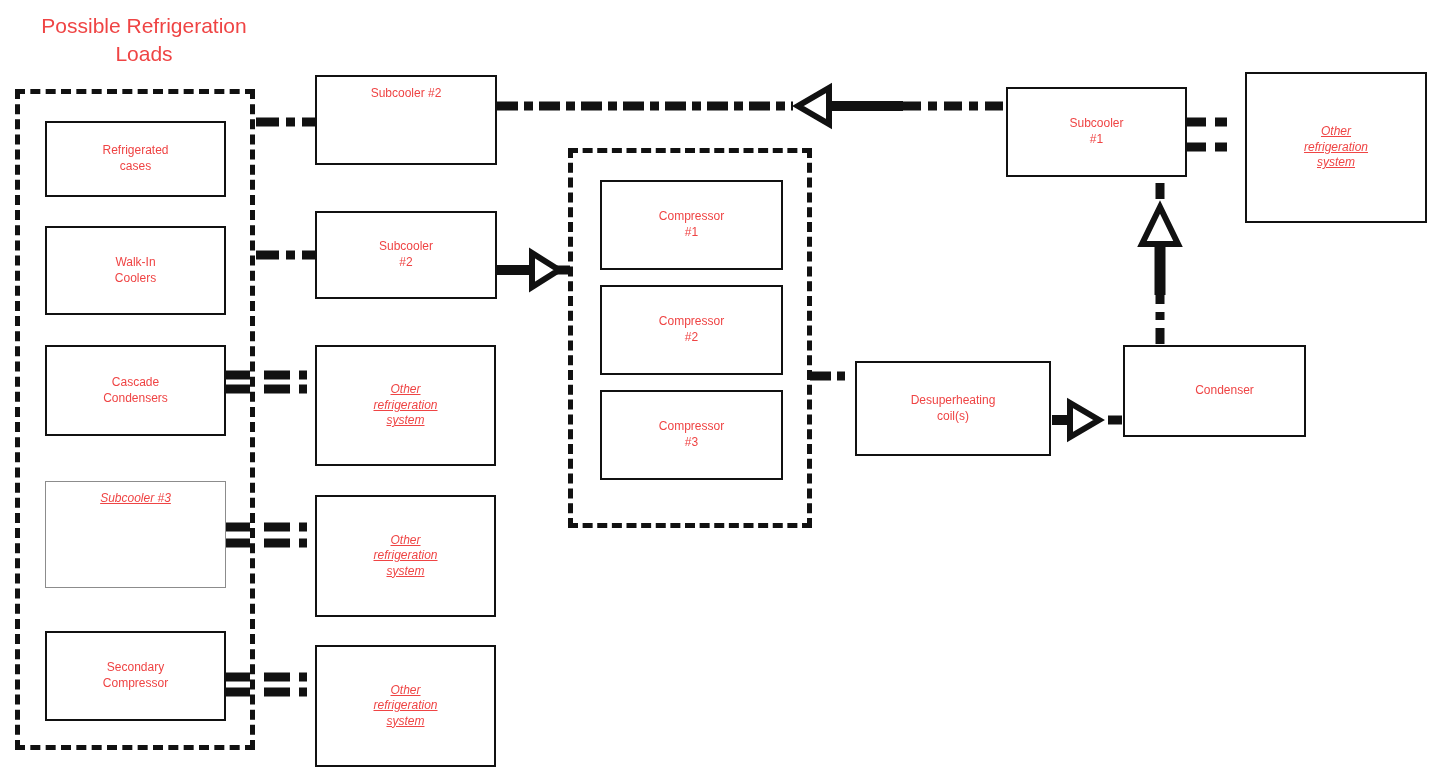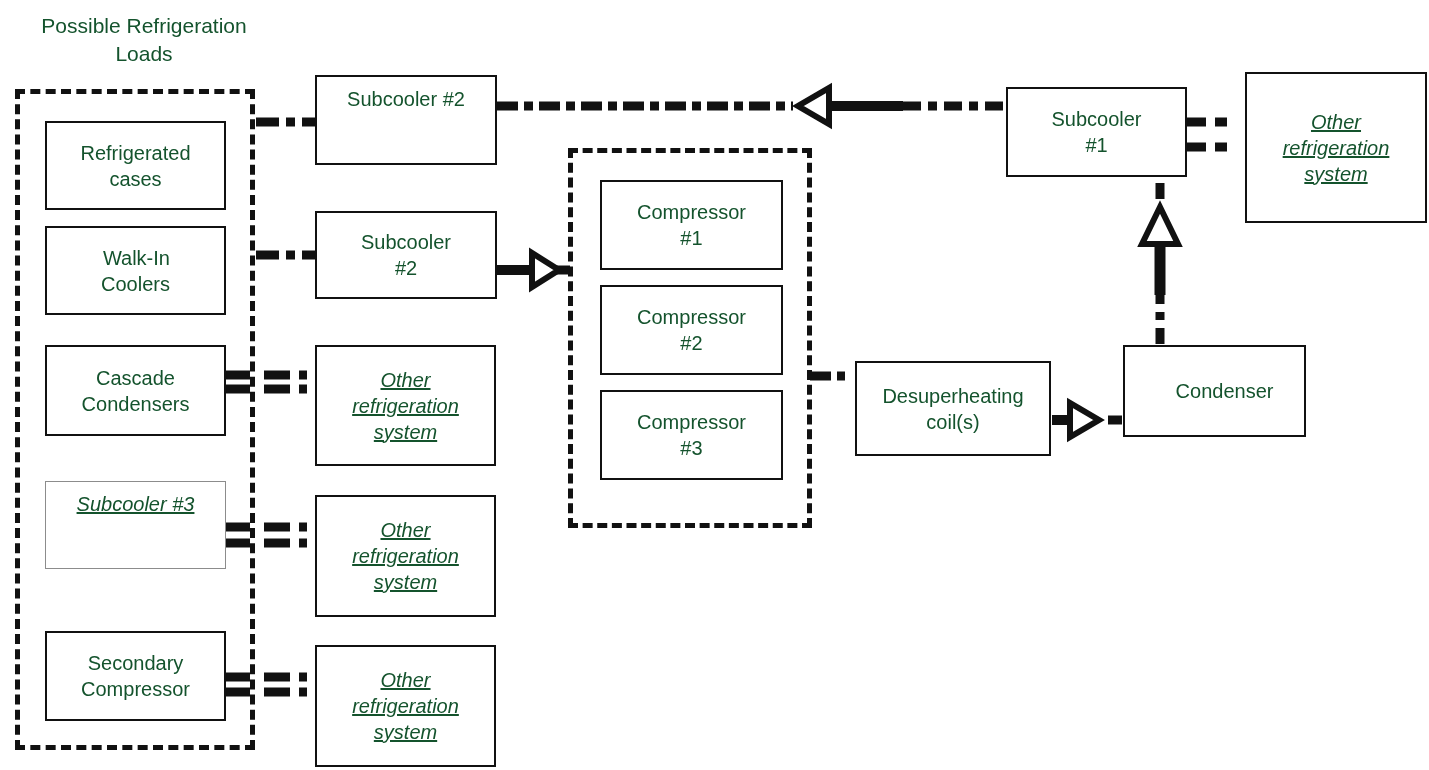--- a/index.html
+++ b/index.html
@@ -3,32 +3,32 @@
 <meta charset="utf-8">
 <style>
   * { margin: 0; padding: 0; box-sizing: border-box; }
   html, body { background: #ffffff; }
   #canvas {
     position: relative;
     width: 1429px;
     height: 770px;
     background: #ffffff;
     font-family: "Liberation Sans", "DejaVu Sans", sans-serif;
-    color: #14532d;
+    color: #ef4444;
     overflow: hidden;
   }
   .node {
     position: absolute;
     border: 2px solid #111111;
     background: #ffffff;
     display: flex;
     align-items: center;
     justify-content: center;
     text-align: center;
-    font-size: 20px;
+    font-size: 12px;
     line-height: 1.3;
     white-space: pre-line;
     z-index: 3;
   }
   .node.top-align { align-items: flex-start; padding-top: 9px; }
   .node.italic { font-style: italic; text-decoration: underline; }
   .node.thin-border { border: 1px solid #8c8c8c; }
   .group {
     position: absolute;
     border: 5px dashed #111111;
@@ -97,27 +97,27 @@
 
     <line x1="1160" y1="344" x2="1160" y2="288" stroke="#111" stroke-width="9" stroke-dasharray="16 8 8 8"></line>
     <line x1="1160" y1="295" x2="1160" y2="242" stroke="#111" stroke-width="11"></line>
     <polygon points="1142,244 1178,244 1160,207" fill="#fff" stroke="#111" stroke-width="6"></polygon>
     <line x1="1160" y1="199" x2="1160" y2="183" stroke="#111" stroke-width="9"></line>
 
     <line x1="1187" y1="122" x2="1245" y2="122" stroke="#111" stroke-width="9" stroke-dasharray="19 9 12 30"></line>
     <line x1="1187" y1="147" x2="1245" y2="147" stroke="#111" stroke-width="9" stroke-dasharray="19 9 12 30"></line>
   </svg>
 
-  <div class="node" style="left:45px; top:121px; width:181px; height:89px;">Refrigerated
+  <div class="node" style="left:45px; top:121px; width:181px; height:76px;">Refrigerated
 cases</div>
-  <div class="node" style="left:45px; top:226px; width:181px; height:89px;text-align:right;">Walk-In
+  <div class="node" style="left:45px; top:226px; width:181px; height:89px;">Walk-In
 Coolers</div>
   <div class="node" style="left:45px; top:345px; width:181px; height:91px;">Cascade
 Condensers</div>
-  <div class="node italic thin-border top-align" style="left:45px; top:481px; width:181px; height:88px;">Subcooler #3</div>
+  <div class="node italic thin-border top-align" style="left:45px; top:481px; width:181px; height:107px;">Subcooler #3</div>
   <div class="node" style="left:45px; top:631px; width:181px; height:90px;">Secondary
 Compressor</div>
 
   <div class="node top-align" style="left:315px; top:75px; width:182px; height:90px;">Subcooler #2</div>
   <div class="node" style="left:315px; top:211px; width:182px; height:88px;">Subcooler
 #2</div>
   <div class="node italic" style="left:315px; top:345px; width:181px; height:121px;">Other
 refrigeration
 system</div>
   <div class="node italic" style="left:315px; top:495px; width:181px; height:122px;">Other

